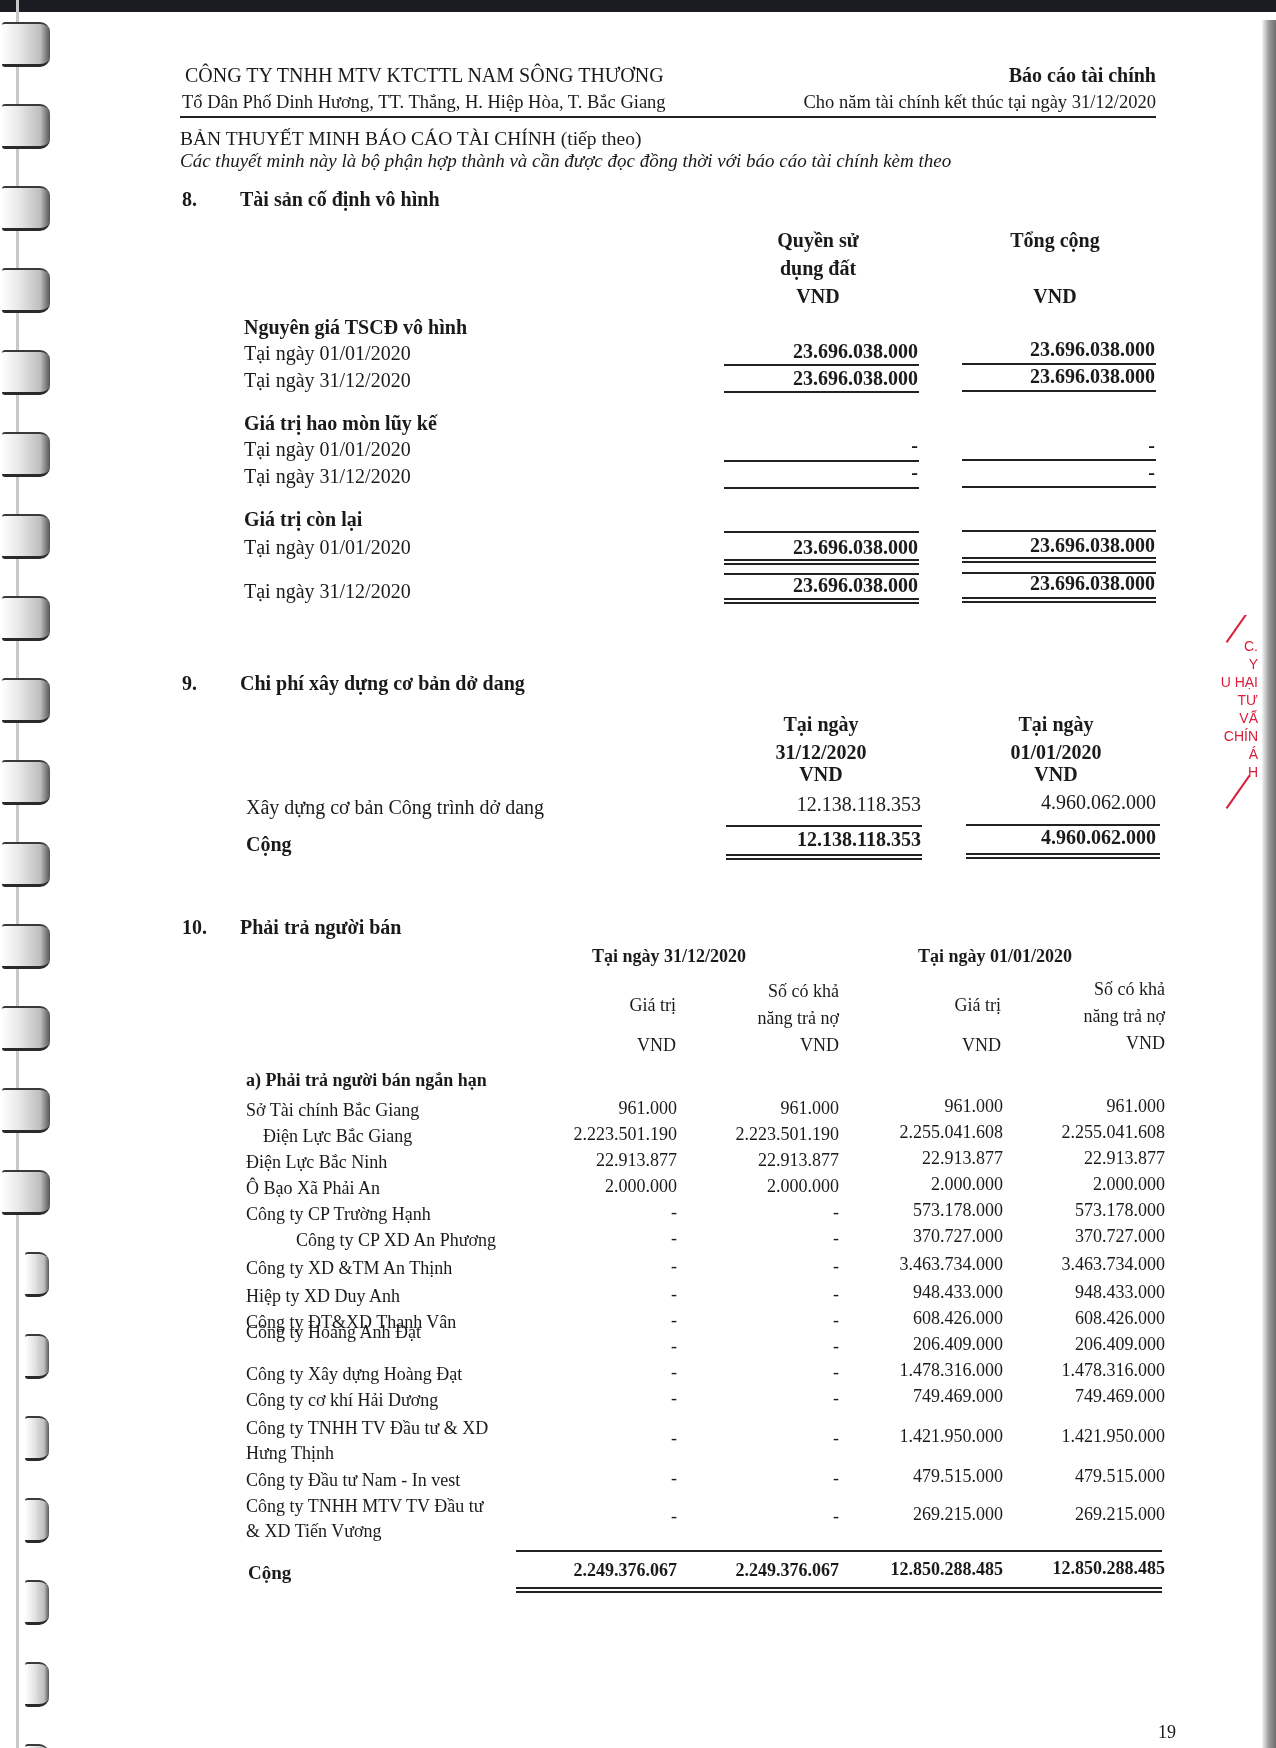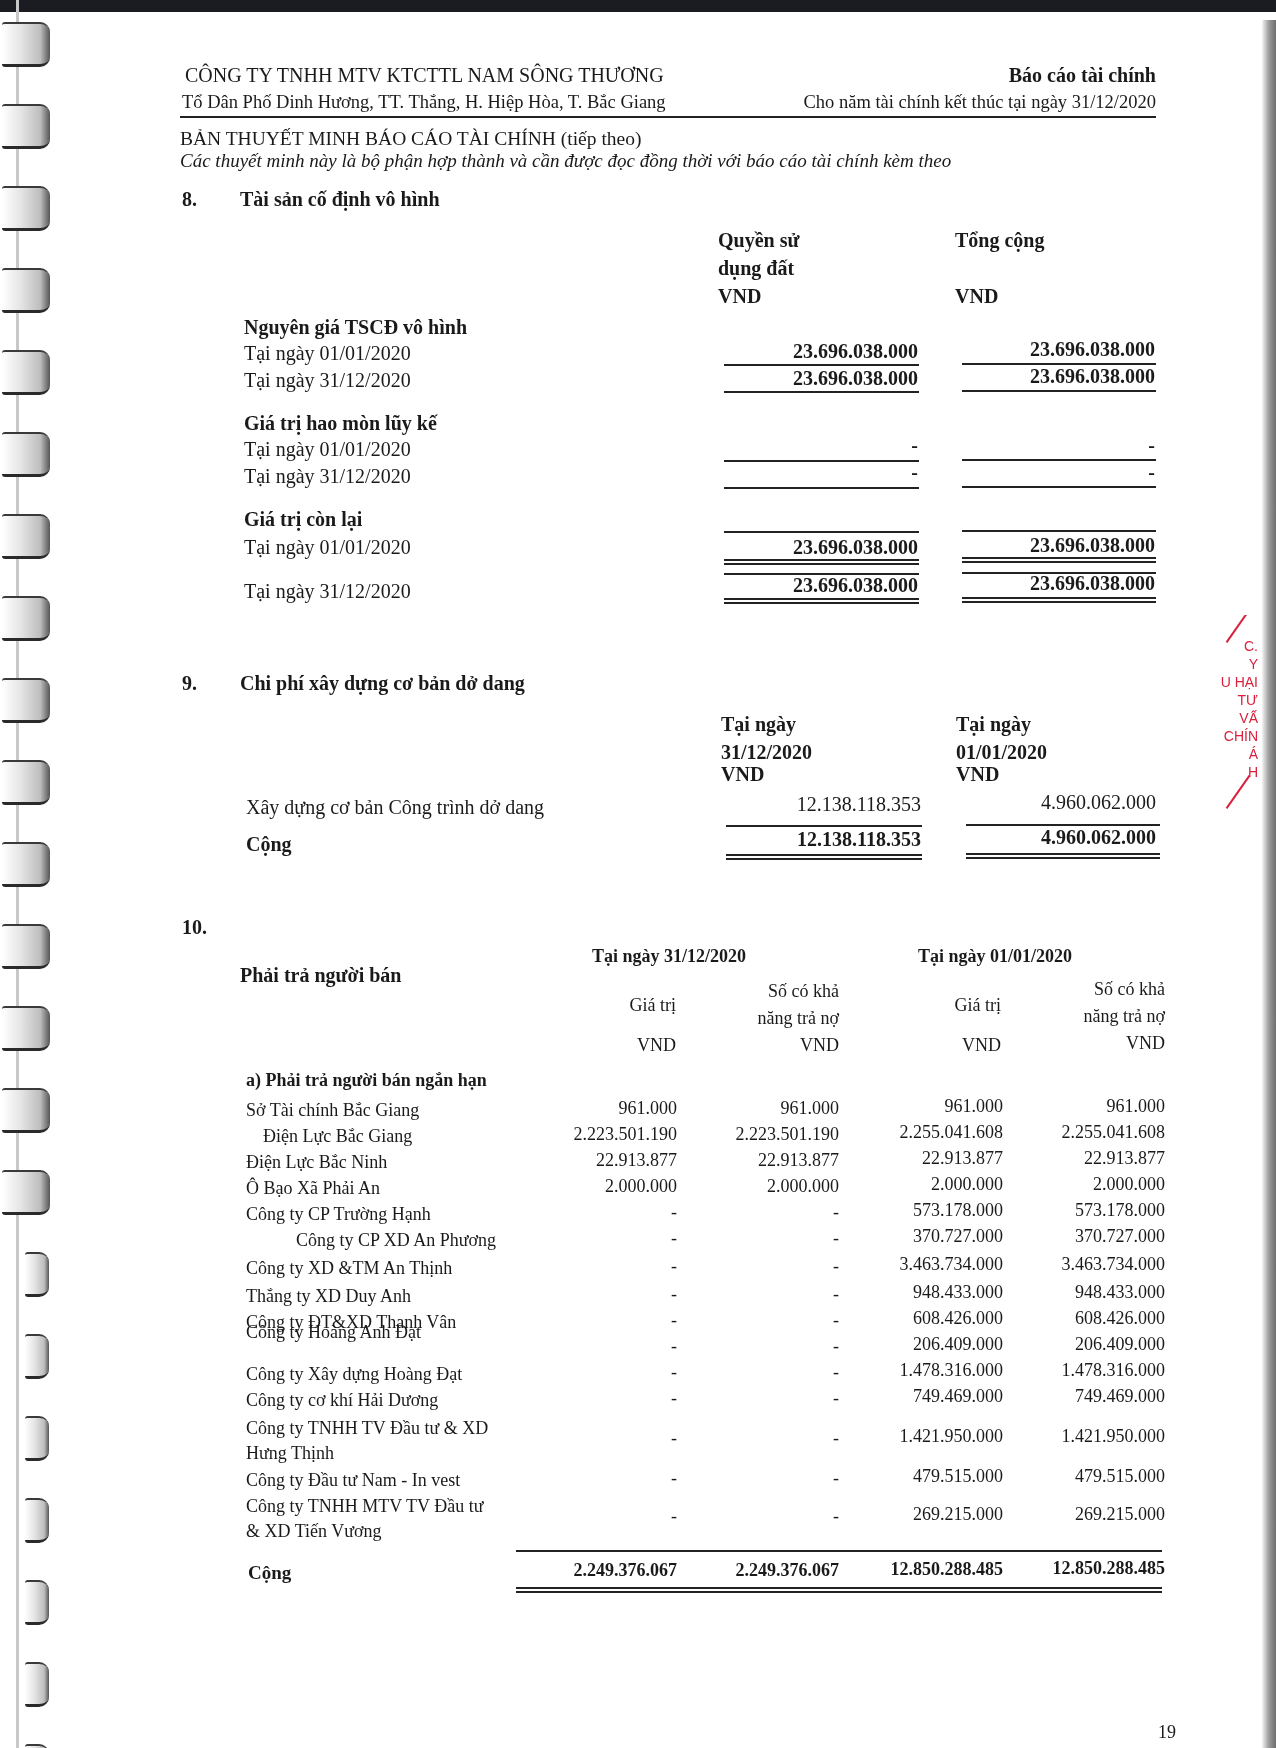--- a/index.html
+++ b/index.html
@@ -23,21 +23,21 @@
   .hdr-company { left: 185px; top: 64px; font-size: 20px; }
   .hdr-report { right: 120px; top: 64px; font-size: 20px; font-weight: bold; }
   .hdr-address { left: 182px; top: 92px; font-size: 18.5px; }
   .hdr-period { right: 120px; top: 92px; font-size: 18.5px; }
   .hdr-rule { left: 180px; top: 116px; width: 976px; height: 2px; background: #222; }
   .doc-title { left: 180px; top: 128px; font-size: 19.5px; }
   .doc-sub { left: 180px; top: 150px; font-size: 19px; font-style: italic; }
 
   .sec-num { font-size: 20px; font-weight: bold; }
   .sec-title { font-size: 20px; font-weight: bold; }
-  .colhead { font-size: 20px; font-weight: bold; text-align: left; line-height: 28px; }
+  .colhead { font-size: 20px; font-weight: bold; text-align: center; line-height: 28px; }
   .vnd { }
   .lbl { font-size: 20px; }
   .lbl-b { font-size: 20px; font-weight: bold; }
   .num { font-size: 20px; text-align: right; }
   .num-b { font-size: 20px; font-weight: bold; text-align: right; }
   .rule { position: absolute; height: 2px; background: #222; }
   .dbl { position: absolute; height: 6px; border-top: 2px solid #222; border-bottom: 2px solid #222; box-sizing: border-box; }
 
   
   .t10-head { font-size: 18px; font-weight: bold; }
@@ -166,21 +166,21 @@
   <div class="rule" style="left:966px; width:194px; top:824px;"></div>
   <div class="abs lbl-b" style="left:246px; top:833px;">Cộng</div>
   <div class="abs num-b" style="right:355px; top:828px; width:220px;">12.138.118.353</div>
   <div class="abs num-b" style="right:120px; top:826px; width:220px;">4.960.062.000</div>
   <div class="dbl" style="left:726px; width:196px; top:854px;"></div>
   <div class="dbl" style="left:966px; width:194px; top:853px;"></div>
 </div>
 
 <div>
   <div class="abs sec-num" style="left:182px; top:916px;">10.</div>
-  <div class="abs sec-title" style="left:240px; top:916px;margin-top:48px;">Phải trả người bán</div>
+  <div class="abs sec-title" style="left:240px; top:916px;">Phải trả người bán</div>
 
   <div class="abs t10-head" style="left:592px; top:946px;">Tại ngày 31/12/2020</div>
   <div class="abs t10-head" style="left:918px; top:946px;">Tại ngày 01/01/2020</div>
 
   <div class="abs t10-sub" style="left:560px; top:978px; width:116px;">
     <div style="height:14px;"></div>
     <div>Giá trị</div>
     <div style="height:13px;"></div>
     <div><span class="vnd">VND</span></div>
   </div>
@@ -232,21 +232,21 @@
       <div class="abs t10-lbl" style="left: 246px; top: 1228px; width: 300px; text-align: center;">Công ty CP XD An Phương</div>
       <div class="abs t10-num" style="left: 516px; width: 161px; top: 1228px;">-</div>
       <div class="abs t10-num" style="left: 680px; width: 159px; top: 1228px;">-</div>
       <div class="abs t10-num" style="left: 842px; width: 161px; top: 1226px;">370.727.000</div>
       <div class="abs t10-num" style="left: 1006px; width: 159px; top: 1226px;">370.727.000</div>
       <div class="abs t10-lbl" style="left: 246px; top: 1256px; width: 300px;">Công ty XD &amp;TM An Thịnh</div>
       <div class="abs t10-num" style="left: 516px; width: 161px; top: 1256px;">-</div>
       <div class="abs t10-num" style="left: 680px; width: 159px; top: 1256px;">-</div>
       <div class="abs t10-num" style="left: 842px; width: 161px; top: 1254px;">3.463.734.000</div>
       <div class="abs t10-num" style="left: 1006px; width: 159px; top: 1254px;">3.463.734.000</div>
-      <div class="abs t10-lbl" style="left: 246px; top: 1284px; width: 300px;">Thắng ty XD Duy Anh</div>
+      <div class="abs t10-lbl" style="left: 246px; top: 1284px; width: 300px;">Hiệp ty XD Duy Anh</div>
       <div class="abs t10-num" style="left: 516px; width: 161px; top: 1284px;">-</div>
       <div class="abs t10-num" style="left: 680px; width: 159px; top: 1284px;">-</div>
       <div class="abs t10-num" style="left: 842px; width: 161px; top: 1282px;">948.433.000</div>
       <div class="abs t10-num" style="left: 1006px; width: 159px; top: 1282px;">948.433.000</div>
       <div class="abs t10-lbl" style="left: 246px; top: 1310px; width: 300px;">Công ty ĐT&amp;XD Thanh Vân</div>
       <div class="abs t10-num" style="left: 516px; width: 161px; top: 1310px;">-</div>
       <div class="abs t10-num" style="left: 680px; width: 159px; top: 1310px;">-</div>
       <div class="abs t10-num" style="left: 842px; width: 161px; top: 1308px;">608.426.000</div>
       <div class="abs t10-num" style="left: 1006px; width: 159px; top: 1308px;">608.426.000</div>
       <div class="abs t10-lbl" style="left: 246px; top: 1320px; width: 300px;">Công ty Hoàng Anh Đạt</div>

